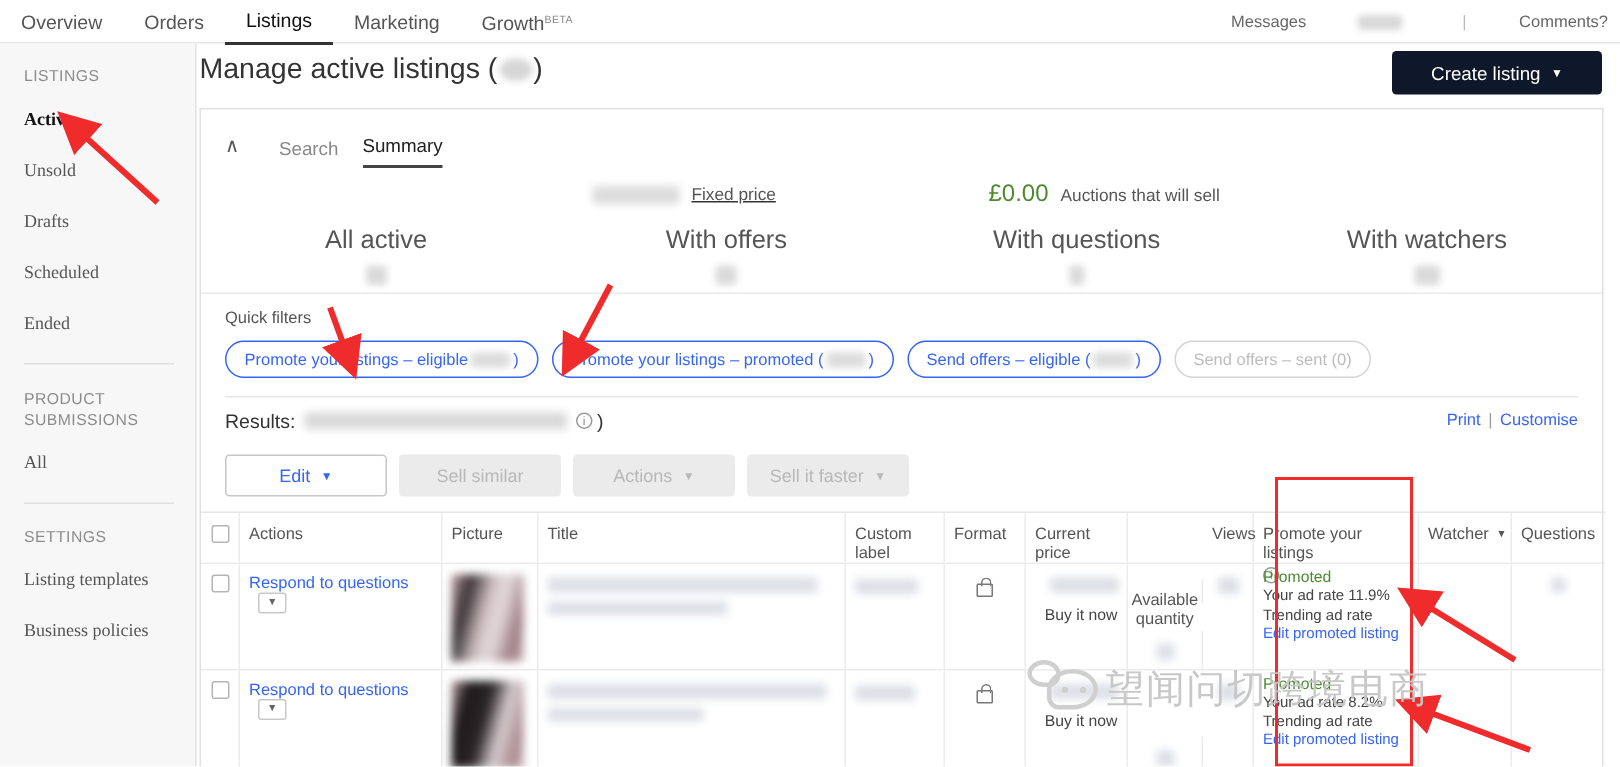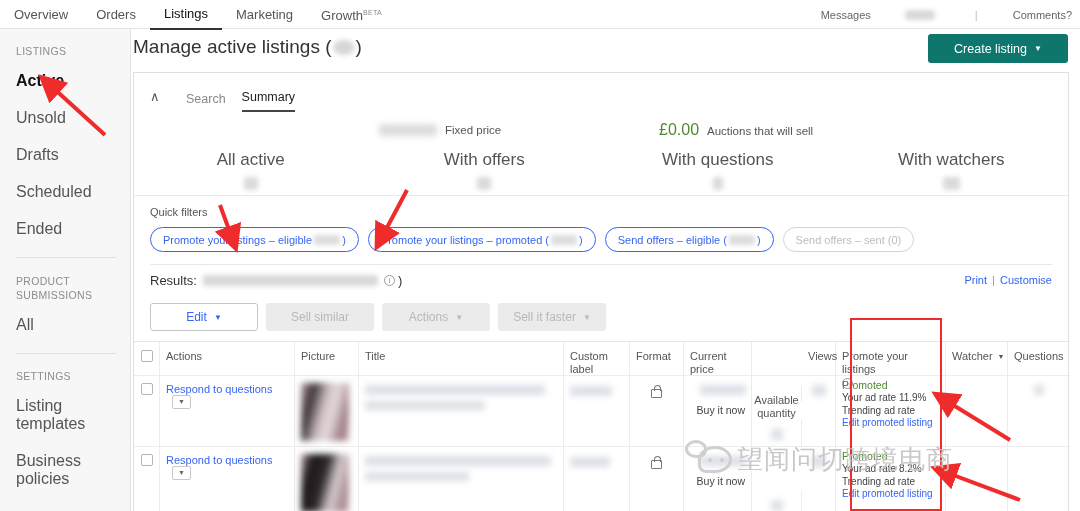--- a/index.html
+++ b/index.html
@@ -41,56 +41,56 @@
   
   .sidebar {
     position: absolute; left: 0; top: 29px; width: 131px; height: 482px;
     background: #f7f7f7; border-right: 1px solid #e3e3e3;
     padding: 16px 0 0 16px;
   }
   .side-group-title {
     font-size: 10.5px; color: #8c8c8c; letter-spacing: .3px;
     margin-bottom: 14px; line-height: 13px; text-transform: uppercase;
   }
-  .side-item { font-size: 16px; color: #555; margin-bottom: 19px; cursor: pointer; }
+  .side-item { font-size: 12px; color: #555; margin-bottom: 19px; cursor: pointer; font-family: Liberation Serif, serif; }
   .side-item.active { color: #111; font-weight: bold; }
   .side-divider { width: 100px; height: 1px; background: #e0e0e0; margin: 0 0 16px 0; }
 
   
   .page-title {
     position: absolute; left: 133px; top: 36px;
     font-size: 19px; color: #333; font-weight: normal; white-space: nowrap;
   }
   .blur-circle {
     display: inline-block; width: 22px; height: 15px; vertical-align: -2px;
     background: #d6d6d6; border-radius: 50%; filter: blur(2.5px); margin: 0 1px;
   }
   .create-btn {
     position: absolute; right: 12px; top: 34px; width: 140px; height: 29px;
-    background: #0f766e; color: #fff; border-radius: 3px;
+    background: #0f172a; color: #fff; border-radius: 3px;
     font-size: 12.5px; display: flex; align-items: center; justify-content: center;
     cursor: pointer;
   }
   .caret-w { margin-left: 7px; font-size: 8px; }
 
   
   .card {
     position: absolute; left: 133px; top: 72px; width: 936px; height: 439px;
     background: #fff; border: 1px solid #e0e0e0; border-bottom: none;
   }
 
   
   .card-tabs { display: flex; align-items: flex-end; height: 39px; padding: 0 16px; }
   .chev-up { width: 20px; color: #555; font-size: 13px; line-height: 30px; }
   .ctab { font-size: 12.5px; color: #888; margin-left: 16px; padding-bottom: 6px; cursor: pointer; }
   .ctab.active { color: #222; border-bottom: 2px solid #444; }
 
   
   .sum-top { position: relative; height: 38px; }
-  .sum-a { position: absolute; left: 245px; top: 12px; display: flex; align-items: flex-start; }
+  .sum-a { position: absolute; left: 261px; top: 12px; display: flex; align-items: flex-start; text-decoration: underline; }
   .blur-bar { background: #dcdcdc; border-radius: 2px; filter: blur(3px); display: inline-block; }
   .sum-label { font-size: 11.5px; color: #555; margin-left: 8px; }
   .sum-b { position: absolute; left: 525px; top: 9px; display: flex; align-items: baseline; }
   .money { font-size: 16px; color: #4c8a2e; }
 
   
   .stats { display: flex; height: 46px; border-bottom: 1px solid #eaeaea; }
   .stat { flex: 1; text-align: center; }
   .stat-label { font-size: 17px; color: #555; }
   .stat-val { margin: 7px auto 0; background: #dadada; border-radius: 2px; filter: blur(2.6px); }

